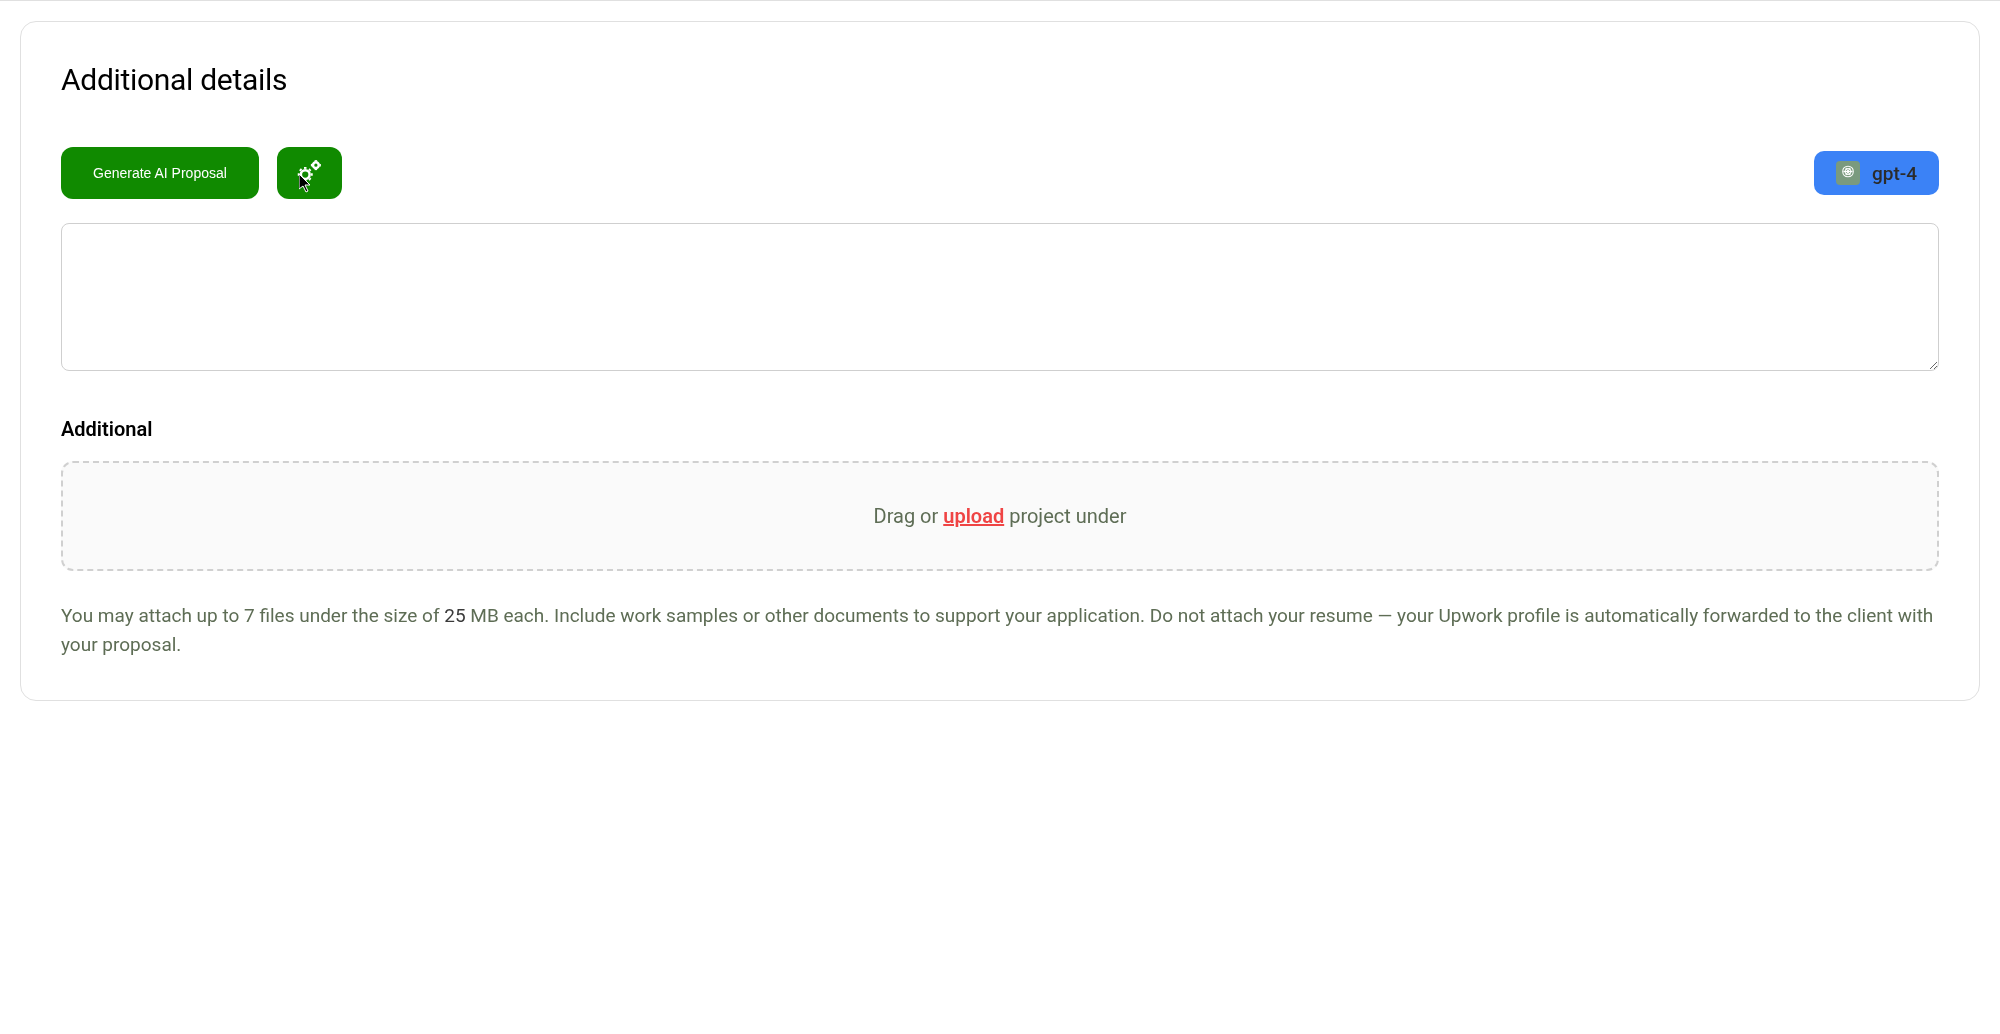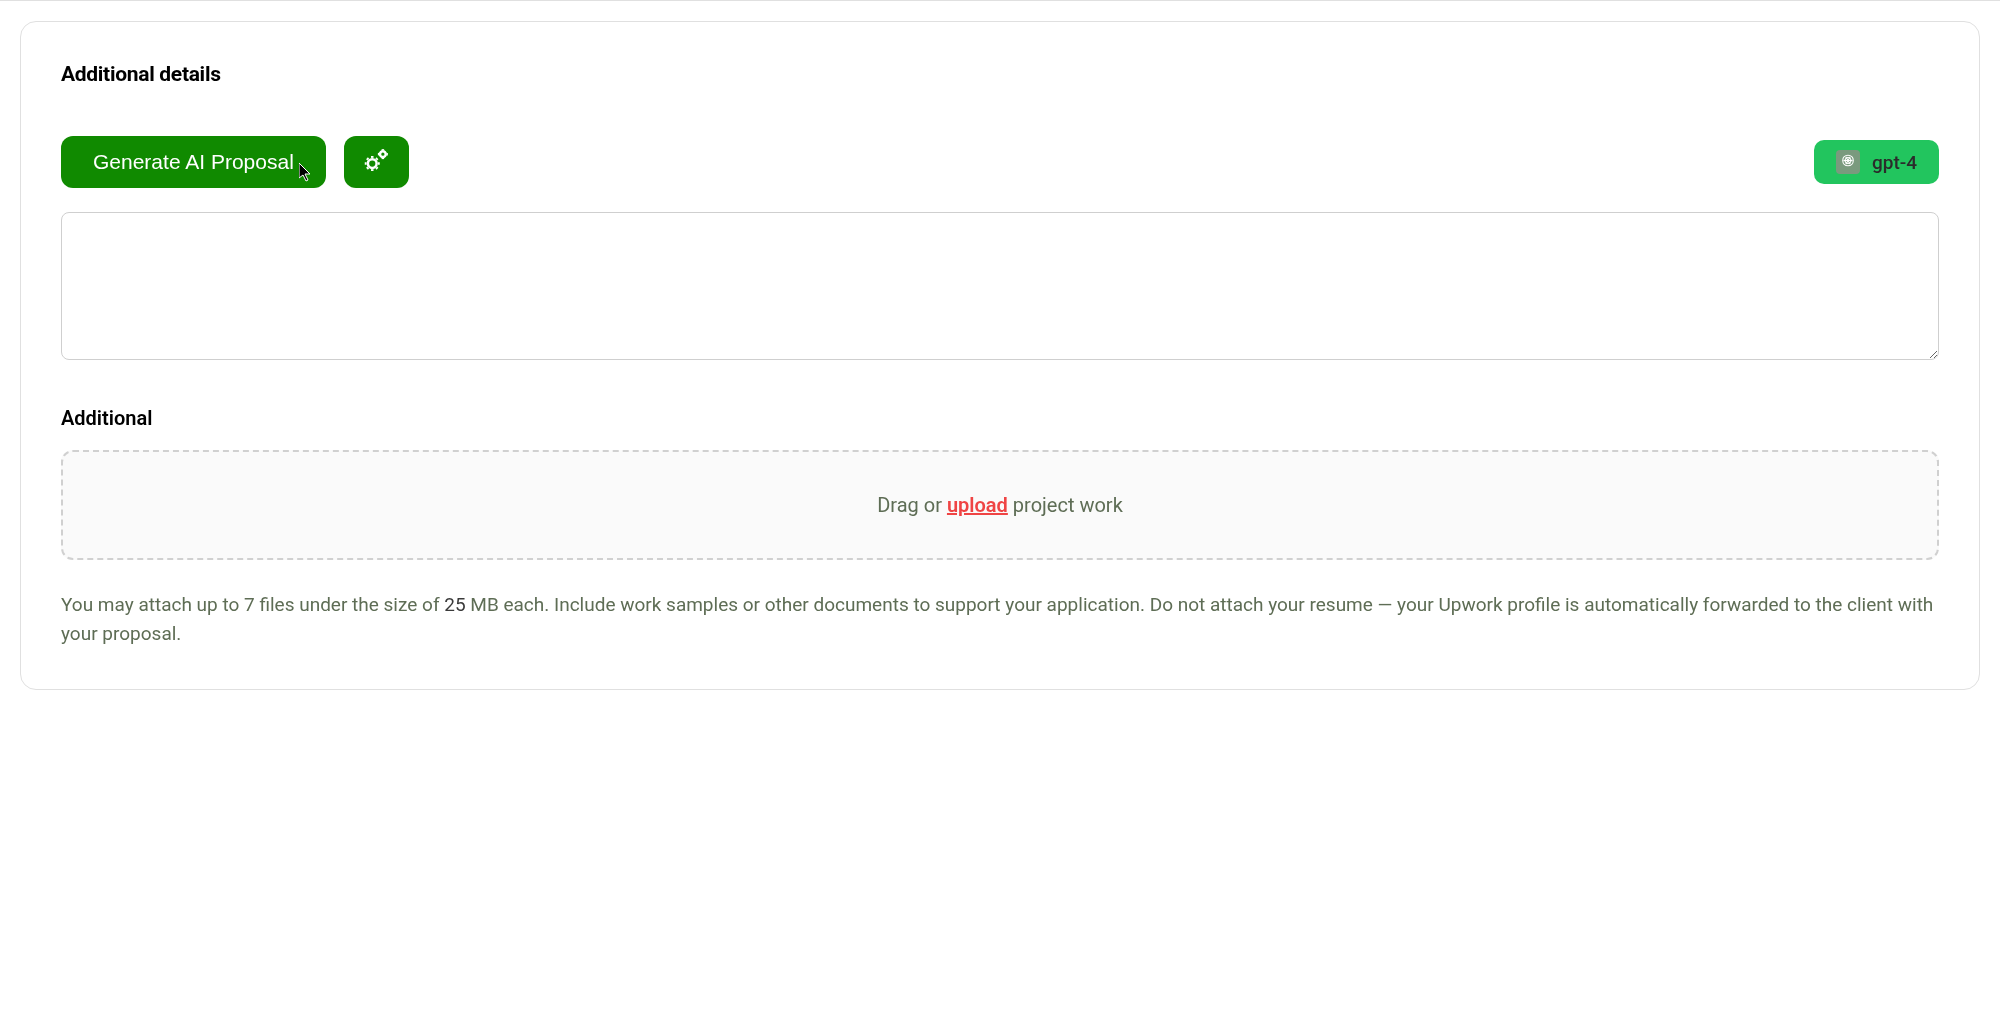--- a/index.html
+++ b/index.html
@@ -17,22 +17,22 @@
       width: 100%;
     }
     .card {
       margin: 20px;
       border: 1px solid #e0e0e0;
       border-radius: 16px;
       padding: 40px;
       background: #ffffff;
     }
     .section-title {
-      font-size: 21px;
-      font-weight: 700;
+      font-size: 30px;
+      font-weight: 400;
       color: #000000;
       margin-bottom: 50px;
       letter-spacing: -0.3px;
     }
     .field-label {
       font-size: 20px;
       font-weight: 600;
       color: #000000;
       margin-bottom: 20px;
     }
@@ -47,21 +47,21 @@
       align-items: center;
       gap: 18px;
       position: relative;
     }
     .generate-btn {
       background: #108a00;
       color: #ffffff;
       border: none;
       border-radius: 12px;
       padding: 14px 32px;
-      font-size: 21px;
+      font-size: 14px;
       font-weight: 500;
       cursor: pointer;
       height: 52px;
     }
     .settings-btn {
       background: #108a00;
       color: #ffffff;
       border: none;
       border-radius: 12px;
       width: 65px;
@@ -76,21 +76,21 @@
       height: 30px;
     }
     .cursor-arrow {
       position: absolute;
       left: 238px;
       top: 27px;
       pointer-events: none;
       z-index: 10;
     }
     .model-badge {
-      background: #22c55e;
+      background: #3b82f6;
       border-radius: 10px;
       padding: 10px 22px;
       display: flex;
       align-items: center;
       gap: 12px;
       font-size: 19px;
       color: #2b2b2b;
       font-weight: 500;
     }
     .model-badge-icon {
@@ -201,21 +201,21 @@
     </div>
 
     <textarea class="cover-letter-textarea" style=""></textarea>
   </div>
 
   <div class="attachments-section">
     <div class="field-label">Additional</div>
 
     <div class="dropzone">
       <span class="dropzone-text">
-        <span>Drag or </span><a class="dropzone-link">upload</a><span> project work</span>
+        <span>Drag or </span><a class="dropzone-link">upload</a><span> project under</span>
       </span>
     </div>
 
     <p class="help-text">
       <span>You may attach up to 7 files under the size of </span><span class="bold">25</span><span> MB each. Include work samples or other documents to support your application. Do not attach your resume — your Upwork profile is automatically forwarded to the client with your proposal.</span>
     </p>
   </div>
 </div>
 
 </body></html>

